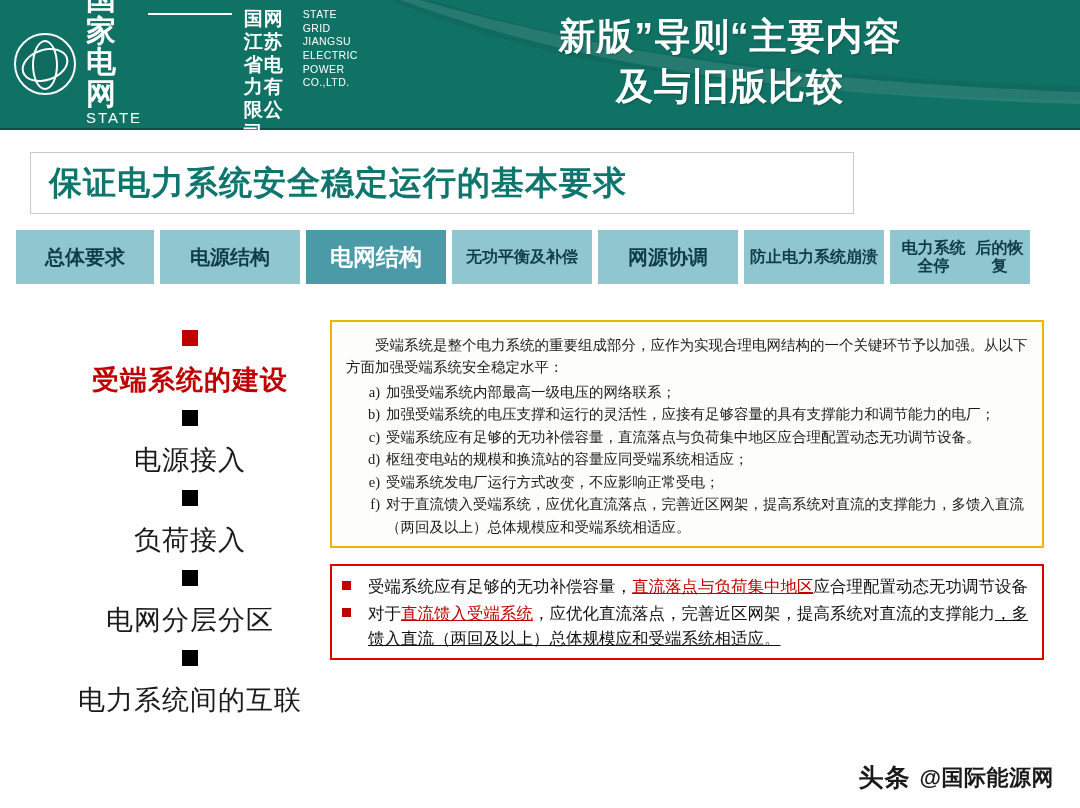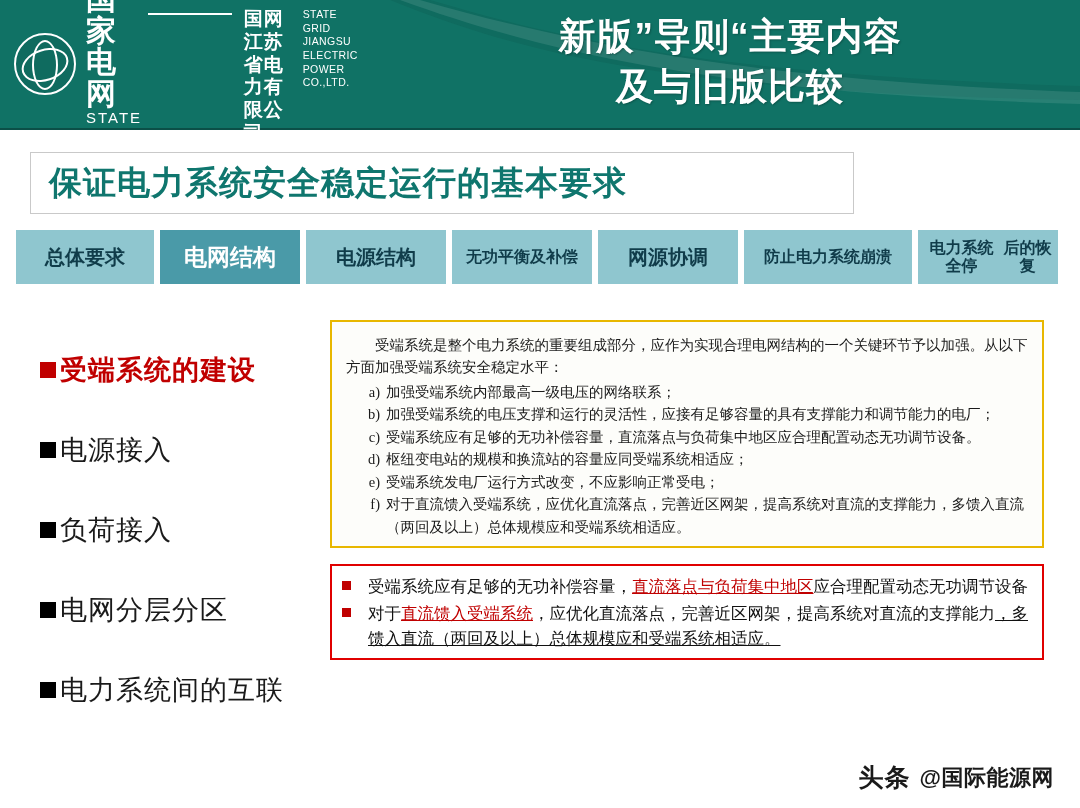--- a/index.html
+++ b/index.html
@@ -157,42 +157,43 @@
     font-weight: bold;
     line-height: 1.15;
     box-sizing: border-box;
     padding: 2px 4px;
   }
   .tab.w1 { width: 138px; }
   .tab.w2 { width: 140px; }
   .tab.w3 { width: 140px; }
   .tab.w4 { width: 140px; }
   .tab.w5 { width: 140px; }
-  .tab.w6 { width: 168px; }
+  .tab.w6 { width: 140px; }
   .tab.w7 { width: 140px; }
   .tab.small {
     font-size: 16px;
   }
   .tab.active {
     background: #4a9aa8;
     color: #ffffff;
     font-size: 23px;
   }
 
   
   .left-list {
     position: absolute;
     left: 40px; top: 330px;
     width: 300px;
   }
   .left-item {
     display: flex;
     align-items: center;
-    gap: 4px;
+    gap: 16px;
     height: 80px;
+    flex-direction: column;
   }
   .sq {
     width: 16px; height: 16px;
     background: #000000;
     flex: none;
   }
   .sq.red { background: #c00000; }
   .left-label {
     font-size: 27px;
     color: #1a1a1a;
@@ -322,25 +323,25 @@
 </div>
 
 <div class="slide-title-box">
   <span class="slide-title">保证电力系统安全稳定运行的基本要求</span>
 </div>
 
 <div class="tabs">
   <div class="tab w1">
       <div>总体要求</div>
     </div>
+  <div class="tab w3">
+      <div>电源结构</div>
+    </div>
   <div class="tab w2 active">
       <div>电网结构</div>
-    </div>
-  <div class="tab w3">
-      <div>电源结构</div>
     </div>
   <div class="tab w4 small">
       <div>无功平衡</div>
       <div>及补偿</div>
     </div>
   <div class="tab w5">
       <div>网源协调</div>
     </div>
   <div class="tab w6 small">
       <div>防止电力</div>

